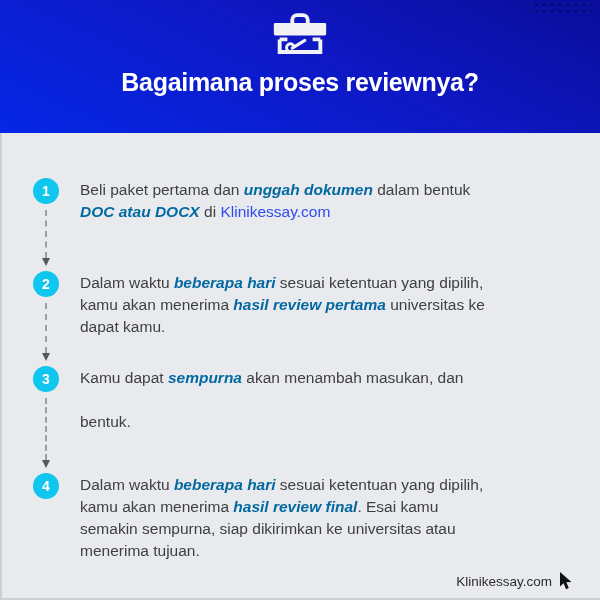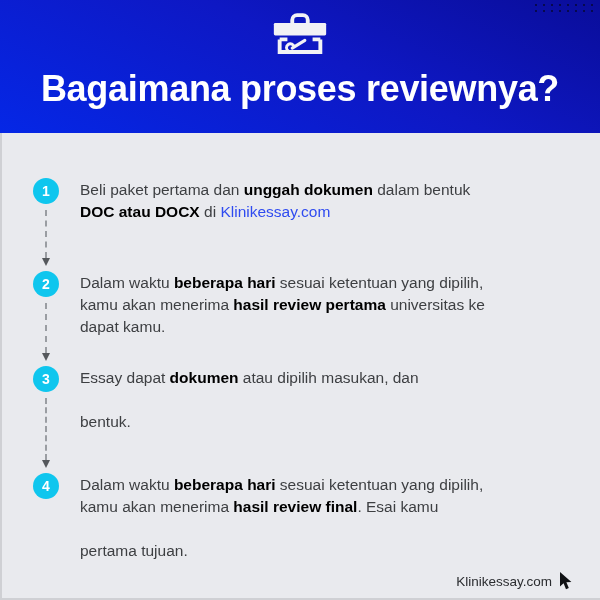--- a/index.html
+++ b/index.html
@@ -18,35 +18,35 @@
     position:absolute; top:2px; right:4px; width:64px; height:14px;
     background-image:radial-gradient(#060840 1.1px, transparent 1.2px);
     background-size:8px 6px; opacity:.85;
   }
   .hicon{
     position:absolute; top:12px; left:50%; transform:translateX(-50%);
     width:62px; height:47px;
   }
   .title{
     position:absolute; top:68px; left:0; width:600px; margin:0;
-    text-align:center; color:#ffffff; font-size:36px; font-weight:700;
+    text-align:center; color:#ffffff; font-size:25px; font-weight:700;
     letter-spacing:-0.3px;
   }
   
   .step{ position:absolute; left:33px; width:540px; display:flex; }
   .badge{
     flex:0 0 auto; width:26px; height:26px; margin-top:2px; border-radius:50%;
     background:#0fc6ee; color:#ffffff; font-size:14px; font-weight:700;
     display:flex; align-items:center; justify-content:center;
   }
   .step-text{
     margin:3px 0 0 21px; width:482px;
     font-size:15.5px; line-height:22px; color:#3d3f42;
   }
-  .step-text .b{ font-weight:700; color:#000000; }
+  .step-text .b{ font-weight:700; color:#0369a1;font-style:italic; }
   .step-text .link{ color:#2f4bf0; text-decoration:none; cursor:pointer; }
   .connector{ position:absolute; left:45px; width:2px; }
   .connector .line{
     position:absolute; top:0; left:0; width:0; height:calc(100% - 8px);
     border-left:2px dashed #9a9da2;
   }
   .connector .arrow{
     position:absolute; bottom:0; left:-3px; width:0; height:0;
     border-left:4px solid transparent; border-right:4px solid transparent;
     border-top:8px solid #55585c;
@@ -98,32 +98,32 @@
   </div>
   <div class="connector" style="top:303px; height:58px;">
     <div class="line"></div>
     <div class="arrow"></div>
   </div>
 
   <div class="step" style="top:364px;">
     <div class="badge">
       <span>3</span>
     </div>
-    <p class="step-text"><span>Essay dapat </span><span class="b">dokumen</span><span> atau dipilih masukan, dan</span><br><br><span>bentuk.</span></p>
+    <p class="step-text"><span>Kamu dapat </span><span class="b">sempurna</span><span> akan menambah masukan, dan</span><br><br><span>bentuk.</span></p>
   </div>
   <div class="connector" style="top:398px; height:70px;">
     <div class="line"></div>
     <div class="arrow"></div>
   </div>
 
   <div class="step" style="top:471px;">
     <div class="badge">
       <span>4</span>
     </div>
-    <p class="step-text"><span>Dalam waktu </span><span class="b">beberapa hari</span><span> sesuai ketentuan yang dipilih,</span><br><span>kamu akan menerima </span><span class="b">hasil review final</span><span>. Esai kamu</span><br><br><span>pertama tujuan.</span></p>
+    <p class="step-text"><span>Dalam waktu </span><span class="b">beberapa hari</span><span> sesuai ketentuan yang dipilih,</span><br><span>kamu akan menerima </span><span class="b">hasil review final</span><span>. Esai kamu</span><br><span>semakin sempurna, siap dikirimkan ke universitas atau</span><br><span>menerima tujuan.</span></p>
   </div>
 
   <div class="footer">
     <span class="footer-site">Klinikessay.com</span>
     <span class="cursor">
       <svg viewBox="0 0 15 18" width="15" height="18">
         <path d="M1 0 L1 14.5 L4.6 11.3 L7 17.2 L9.8 16 L7.4 10.3 L12.4 10.1 Z" fill="#101114"></path>
       </svg>
     </span>
   </div>

